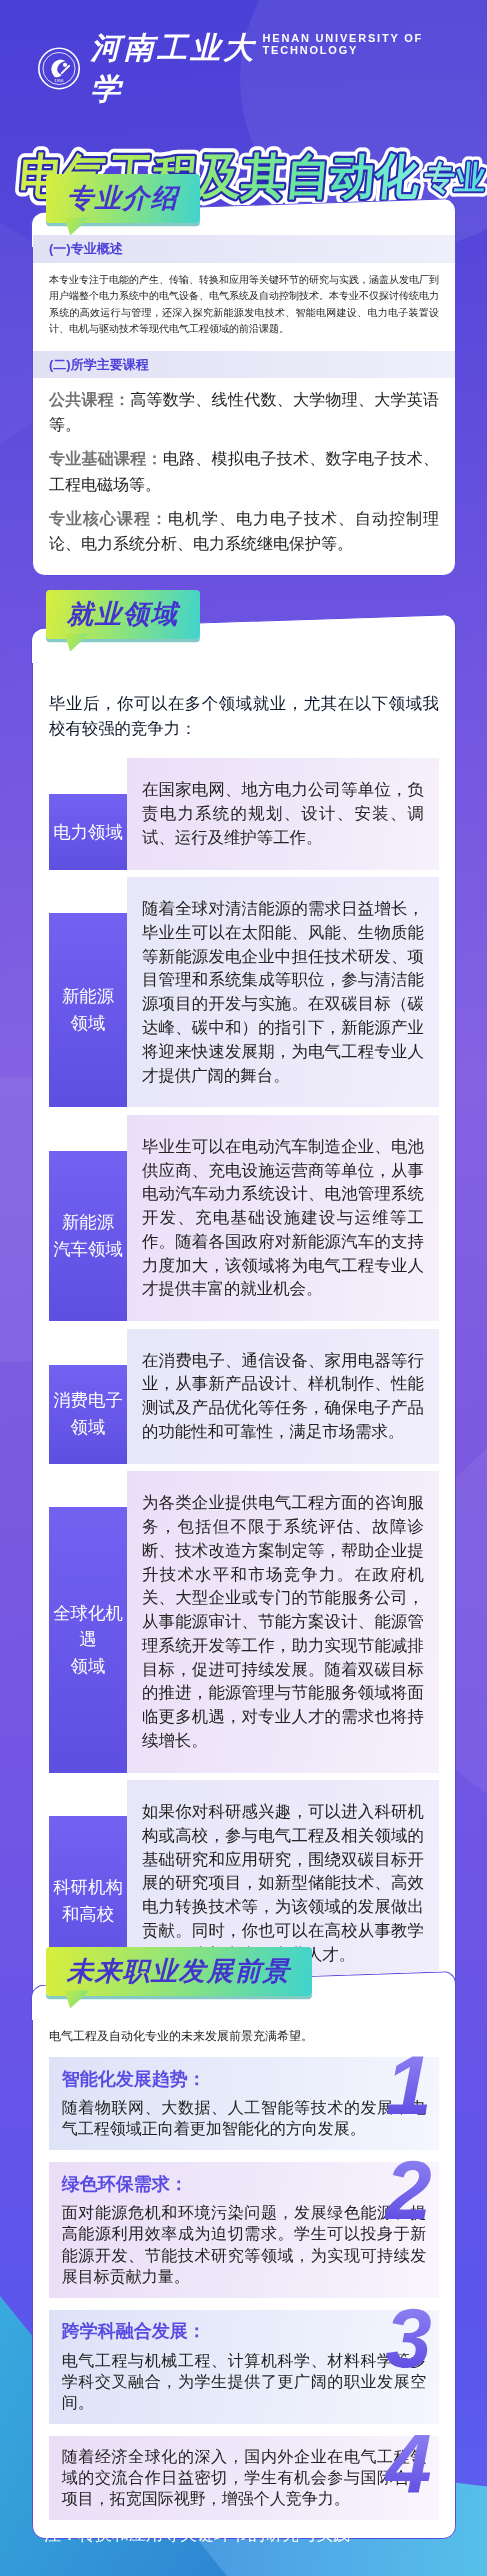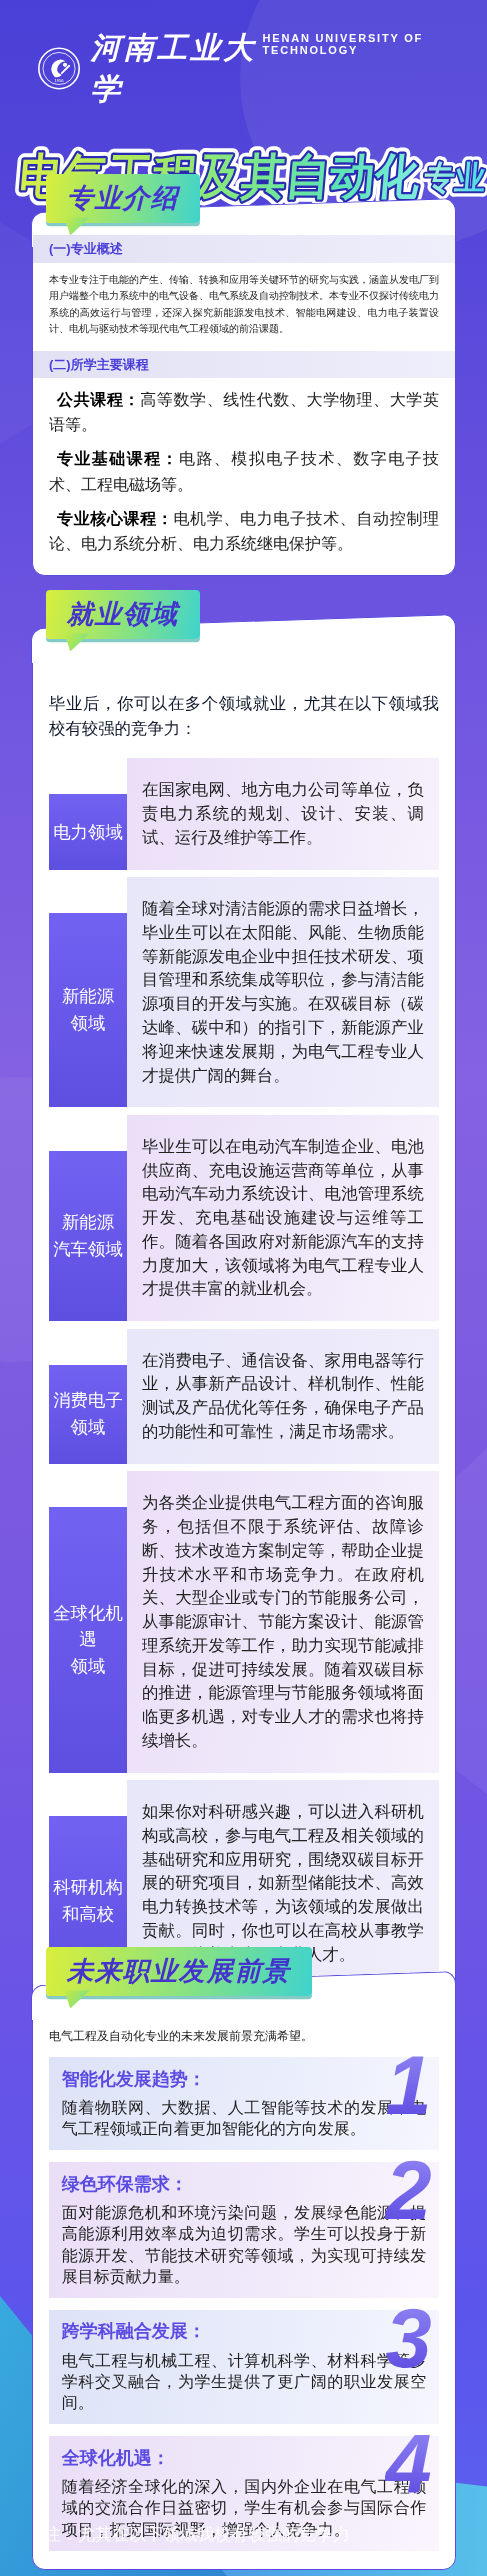--- a/index.html
+++ b/index.html
@@ -33,21 +33,21 @@
   .card{position:relative;margin-top:-10.6px;background:#fff;border:1.6px solid #574be0;border-radius:12.7px;z-index:1;}
   .card::before{content:'';position:absolute;left:-1.6px;right:-1.6px;top:-8.4px;height:34px;background:#fff;
     border:1.6px solid #574be0;border-bottom:none;border-radius:12.7px 12.7px 0 0;transform:skewY(-1.9deg);z-index:0;}
   .card-inner{position:relative;z-index:1;}
   
   .card1 .card-inner{padding:22px 16px 18px;}
   .band{margin:0 -16px;padding:4.8px 16px;background:linear-gradient(90deg,#e2e1f4,#efeefb);
     color:#4a3fd9;font-size:13px;font-weight:800;}
   .para{margin:9.5px 0 13.7px;font-size:10px;line-height:1.62;color:#222;text-align:justify;}
   .course-p{margin:8.4px 0 0;font-size:16px;line-height:1.6;color:#222;text-align:justify;}
-  .course-label{color:#000000;font-weight:800;margin-left:8px;}
+  .course-label{color:#737373;font-weight:800;}
   
   .card2 .card-inner{padding:62px 16px 24px;}
   .sec2-intro{margin:0 0 18px;font-size:16.4px;line-height:1.5;color:#0f172a;text-align:justify;}
   .trow{display:flex;margin-bottom:7.4px;}
   .trow:last-child{margin-bottom:0;}
   .tlabel{flex:0 0 78px;display:flex;align-items:center;justify-content:center;text-align:center;
     background:linear-gradient(180deg,#7162f2,#5d4fe0);color:#fff;font-size:17.4px;line-height:1.55;white-space:pre-line;margin-top:36px;}
   .tdesc{flex:1;padding:20px 15px;font-size:16.4px;line-height:1.45;color:#222;text-align:justify;
     background:linear-gradient(100deg,#e7e7f9 0%,#ece9fa 60%,#f1eefc 100%);}
   .trow:nth-child(even) .tdesc{background:linear-gradient(100deg,#ebdff8 0%,#f0e9fa 60%,#f7f1fc 100%);}
@@ -192,22 +192,21 @@
           <div class="ftitle">绿色环保需求：</div>
           <div class="fbody">面对能源危机和环境污染问题，发展绿色能源、提高能源利用效率成为迫切需求。学生可以投身于新能源开发、节能技术研究等领域，为实现可持续发展目标贡献力量。</div>
         </div>
         <div class="fitem fitem-odd">
           <div class="fnum">3</div>
           <div class="ftitle">跨学科融合发展：</div>
           <div class="fbody">电气工程与机械工程、计算机科学、材料科学等多学科交叉融合，为学生提供了更广阔的职业发展空间。</div>
         </div>
         <div class="fitem fitem-even">
           <div class="fnum">4</div>
-          <div class="ftitle">全球化机遇：</div>
           <div class="fbody">随着经济全球化的深入，国内外企业在电气工程领域的交流合作日益密切，学生有机会参与国际合作项目，拓宽国际视野，增强个人竞争力。</div>
         </div>
       </div>
     </div>
   </div>
 
-  <div class="note">注：尤其在以下领域我校有较强的竞争力</div>
+  <div class="note">注：转换和应用等关键环节的研究与实践</div>
 </div>
 
 
 </body></html>

